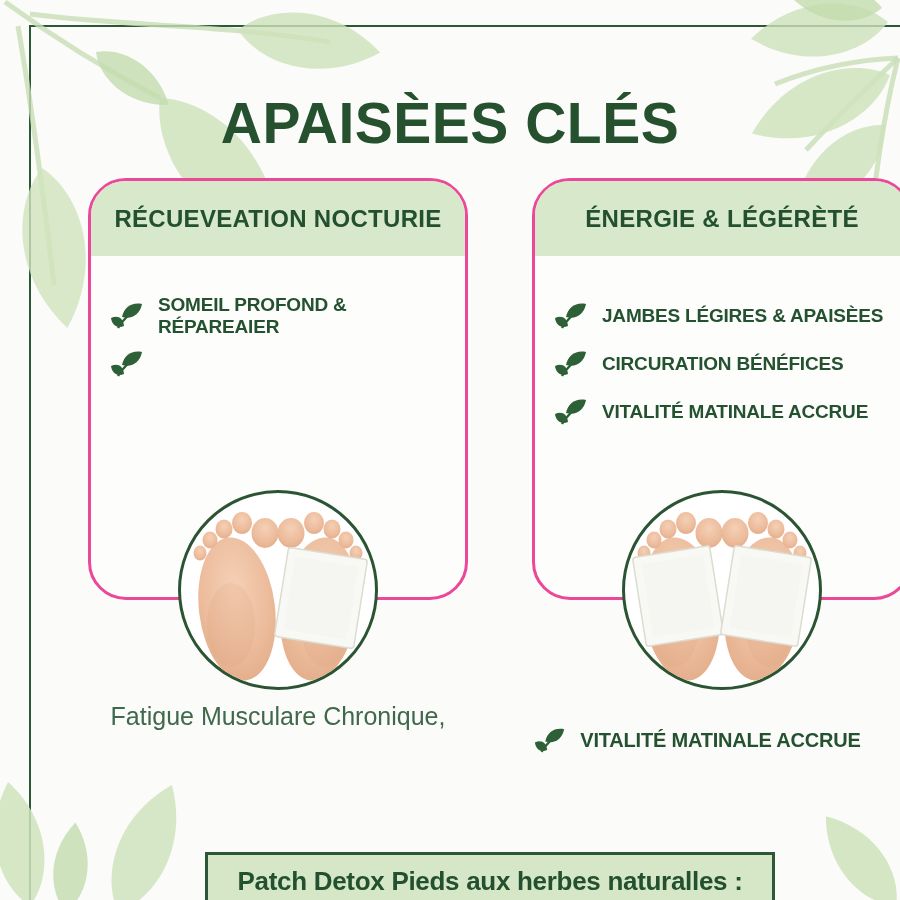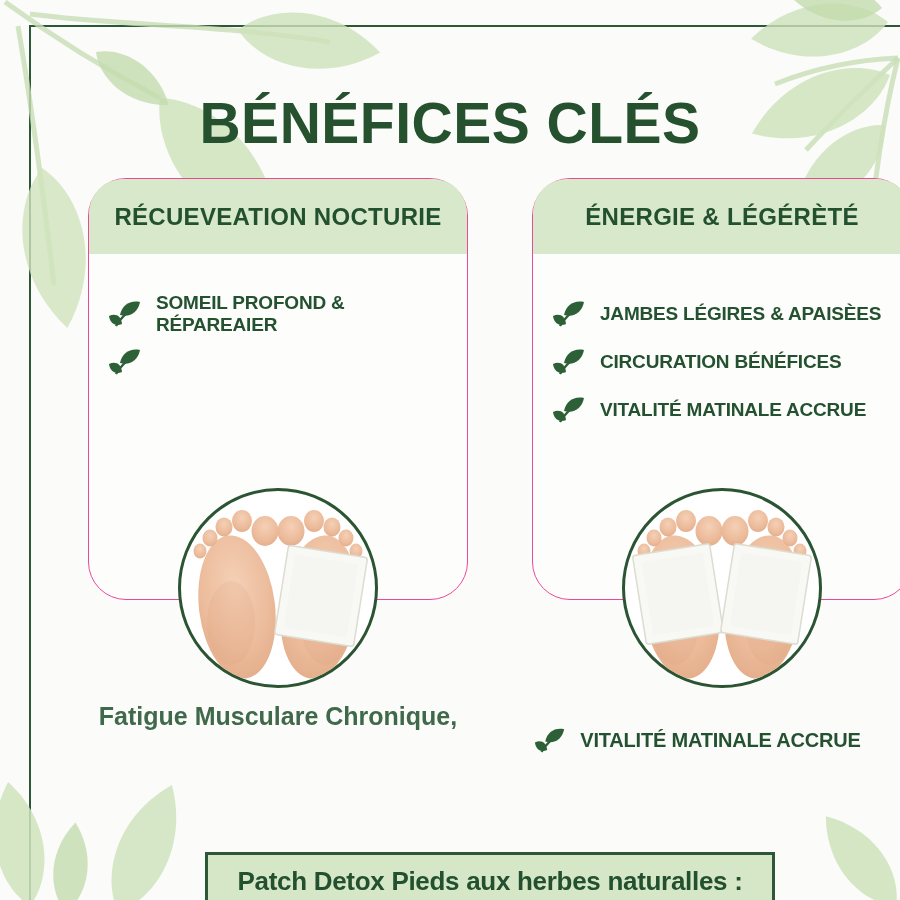--- a/index.html
+++ b/index.html
@@ -18,21 +18,21 @@
   .decor.tr{left:630px;top:0;}
   .decor.bl{left:0;bottom:0;}
   .decor.br{right:0;bottom:0;}
   .title{
     position:absolute;top:52px;left:0;width:100%;text-align:center;
     font-size:57px;font-weight:bold;color:#26512e;letter-spacing:0.5px;
     z-index:3;
   }
   .card{
     position:absolute;top:178px;width:380px;height:422px;
-    border:1px solid #ec4899;border-radius:38px;background:#fdfdfc;
+    border:3px solid #ec4899;border-radius:38px;background:#fdfdfc;
     box-sizing:border-box;z-index:3;
   }
   .card.left{left:88px;}
   .card.right{left:532px;}
   .card-header{
     height:75px;background:#d8e8cb;border-radius:34px 34px 0 0;
     display:flex;align-items:center;justify-content:center;
     font-size:24px;font-weight:bold;color:#23502e;letter-spacing:0.3px;
   }
   .bullets{margin-top:44px;padding-left:18px;}
@@ -42,21 +42,21 @@
   }
   .bullet svg{flex:0 0 auto;}
   .foot-circle{
     position:absolute;left:50%;top:309px;transform:translateX(-50%);
     width:194px;height:194px;border:3px solid #2b5433;border-radius:50%;
     background:#ffffff;overflow:hidden;z-index:4;
   }
   .foot-circle svg{display:block;width:194px;height:194px;}
   .caption-left{
     position:absolute;left:85px;top:700px;width:386px;text-align:center;
-    font-size:25px;line-height:33px;color:#40694b;z-index:3;font-weight:bold;
+    font-size:25px;line-height:33px;color:#40694b;z-index:3;
   }
   .caption-right{
     position:absolute;left:507px;top:726px;width:380px;
     display:flex;align-items:center;justify-content:center;gap:13px;
     font-size:20px;font-weight:bold;color:#24512f;z-index:3;letter-spacing:-0.2px;
   }
   .banner{
     position:absolute;left:205px;top:852px;width:570px;height:80px;
     background:#d6e7c8;border:3px solid #2d5838;box-sizing:border-box;
     display:flex;justify-content:center;padding-top:11px;
@@ -125,21 +125,21 @@
 <svg class="decor bl" width="270" height="180" viewBox="0 0 270 180">
   <use href="#leafShape" transform="translate(30,186) rotate(-10) scale(2.1)" fill="#cfe3bd" opacity="0.85"></use>
   <use href="#leafShape" transform="translate(118,192) rotate(23) scale(2.3)" fill="#cde2ba" opacity="0.8"></use>
   <use href="#leafShape" transform="translate(66,192) rotate(6) scale(1.5)" fill="#c3dcae" opacity="0.8"></use>
 </svg>
 
 <svg class="decor br" width="130" height="120" viewBox="0 0 130 120">
   <use href="#leafShape" transform="translate(126,126) rotate(-38) scale(1.9)" fill="#cde2ba" opacity="0.85"></use>
 </svg>
 
-<h1 class="title">BÉNÉFICES CLÉS</h1>
+<h1 class="title">APAISÈES CLÉS</h1>
 
 <div class="card left">
   <div class="card-header">RÉCUEVEATION NOCTURIE</div>
   <div class="bullets">
     <div class="bullet">
       <svg width="36" height="30" viewBox="0 0 36 30">
           <use href="#leafSprout"></use>
         </svg>
       <span>SOMEIL PROFOND &amp; RÉPAREAIER</span>
     </div>

